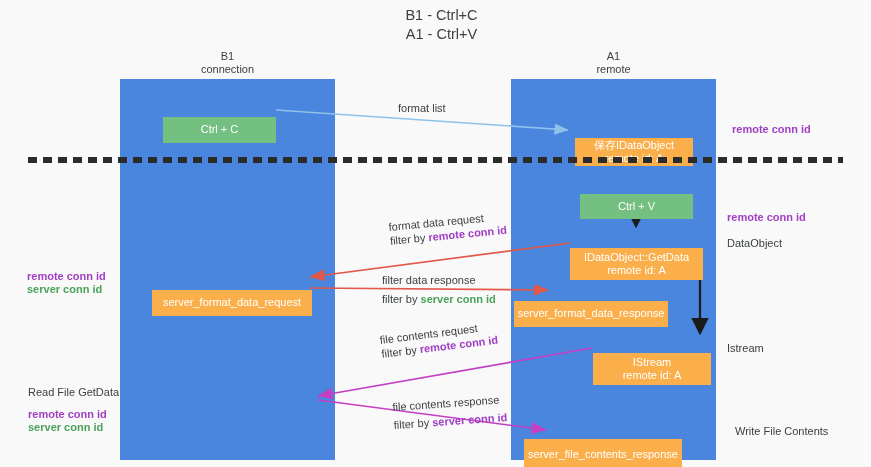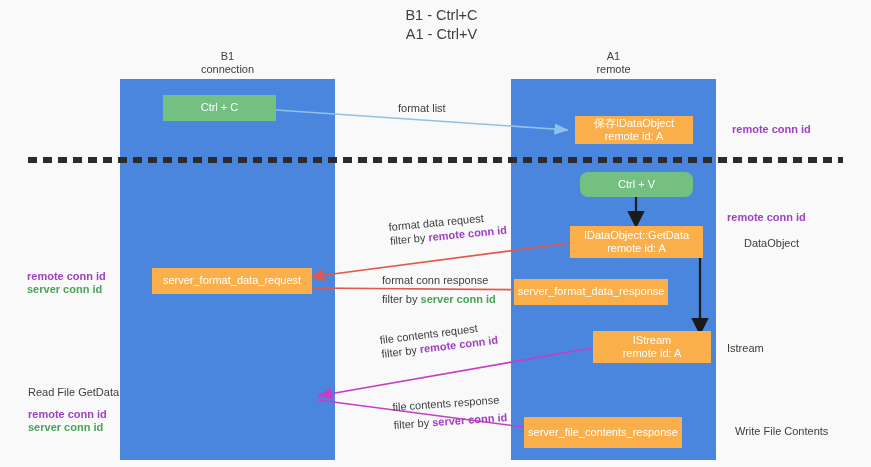--- a/index.html
+++ b/index.html
@@ -31,21 +31,21 @@
   
   .divider{
     position:absolute;left:28px;top:157px;width:815px;height:6px;
     background:repeating-linear-gradient(to right,#2b2b2b 0 9px,transparent 9px 15px);
   }
 
   
   .node{
     position:absolute;box-sizing:border-box;
     display:flex;flex-direction:column;align-items:center;justify-content:center;
-    color:#ffffff;font-size:11px;line-height:13.5px;text-align:center;
+    color:#ffffff;font-size:11px;line-height:13.5px;text-align:center;margin-top:22px;
   }
   .node.green{background:#73c080;}
   .node.orange{background:#fbaf4b;}
   .node span{display:block;white-space:nowrap;}
 
   
   .ann{position:absolute;font-size:11px;line-height:14px;white-space:nowrap;}
   .ann.purple{color:#a13fc4;font-weight:bold;}
   .ann.green{color:#4aa259;font-weight:bold;}
   .ann.dark{color:#3c4043;}
@@ -115,21 +115,21 @@
 
   <div class="node green" style="left:163px;top:95px;width:113px;height:26px;">
     <span>Ctrl + C</span>
   </div>
 
   <div class="node orange" style="left:575px;top:116px;width:118px;height:28px;">
     <span>保存IDataObject</span>
     <span>remote id: A</span>
   </div>
 
-  <div class="node green" style="left:580px;top:172px;width:113px;height:25px;border-radius:8px;">
+  <div class="node green" style="left:580px;top:172px;width:113px;height:25px;">
     <span>Ctrl + V</span>
   </div>
 
   <div class="node orange" style="left:570px;top:226px;width:133px;height:32px;">
     <span>IDataObject::GetData</span>
     <span>remote id: A</span>
   </div>
 
   <div class="node orange" style="left:152px;top:268px;width:160px;height:26px;">
     <span>server_format_data_request</span>
@@ -154,21 +154,21 @@
   </div>
 
   <div class="elabel" style="left:388px;top:220px;transform:rotate(-5.5deg);transform-origin:left top;">
     <div>format data request</div>
     <div>
       <span>filter by </span><span class="hl-purple">remote conn id</span>
     </div>
   </div>
 
   <div class="elabel" style="left:382px;top:273px;">
-    <div>format conn response</div>
+    <div>filter data response</div>
     <div style="margin-top:5px;">
       <span>filter by </span><span class="hl-green">server conn id</span>
     </div>
   </div>
 
   <div class="elabel" style="left:379px;top:333px;transform:rotate(-7deg);transform-origin:left top;">
     <div>file contents request</div>
     <div>
       <span>filter by </span><span class="hl-purple">remote conn id</span>
     </div>
@@ -178,21 +178,21 @@
     <div>file contents response</div>
     <div style="margin-top:4px;">
       <span>filter by </span><span class="hl-purple">server conn id</span>
     </div>
   </div>
 
   <div class="ann purple" style="left:732px;top:122px;">remote conn id</div>
 
   <div class="ann purple" style="left:727px;top:210px;">remote conn id</div>
 
-  <div class="ann dark" style="left:744px;top:236px;">DataObject</div>
+  <div class="ann dark" style="left:727px;top:236px;">DataObject</div>
 
   <div class="ann dark" style="left:727px;top:341px;">Istream</div>
 
   <div class="ann dark" style="left:735px;top:424px;">Write File Contents</div>
 
   <div class="ann purple" style="left:27px;top:269px;">remote conn id</div>
   <div class="ann green" style="left:27px;top:282px;">server conn id</div>
 
   <div class="ann dark" style="left:28px;top:385px;">Read File GetData</div>
   <div class="ann purple" style="left:28px;top:407px;">remote conn id</div>

